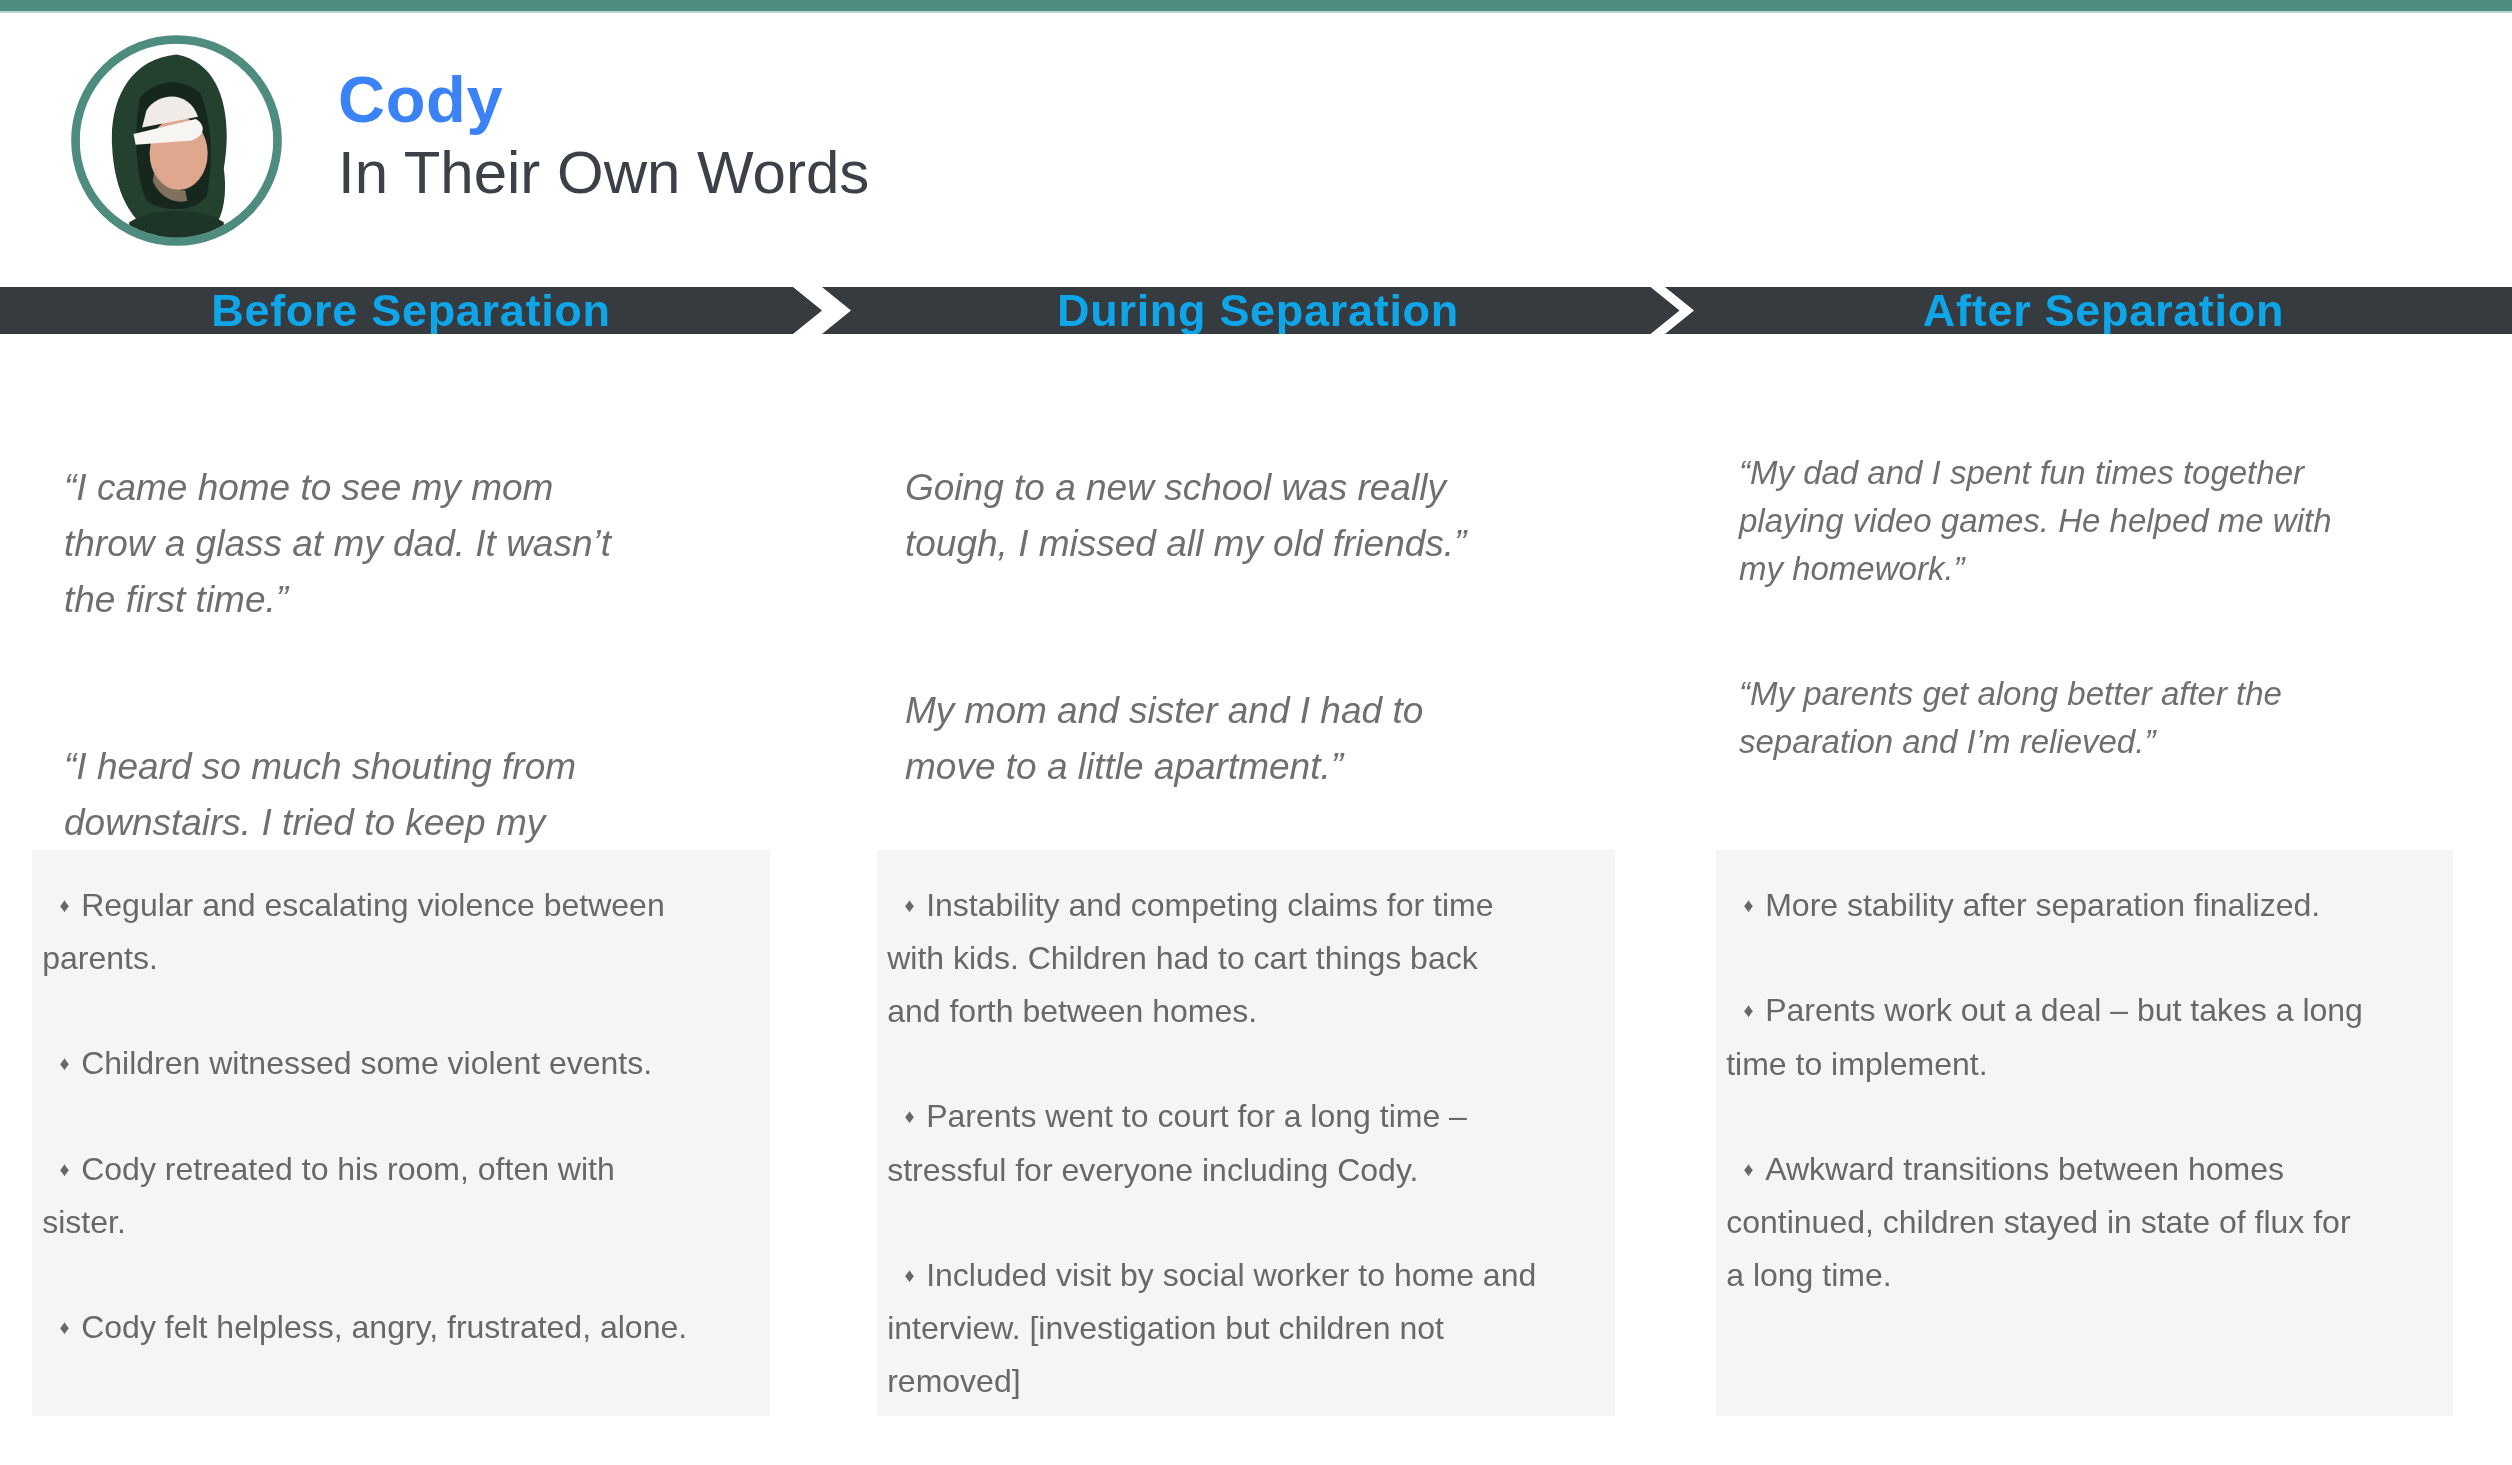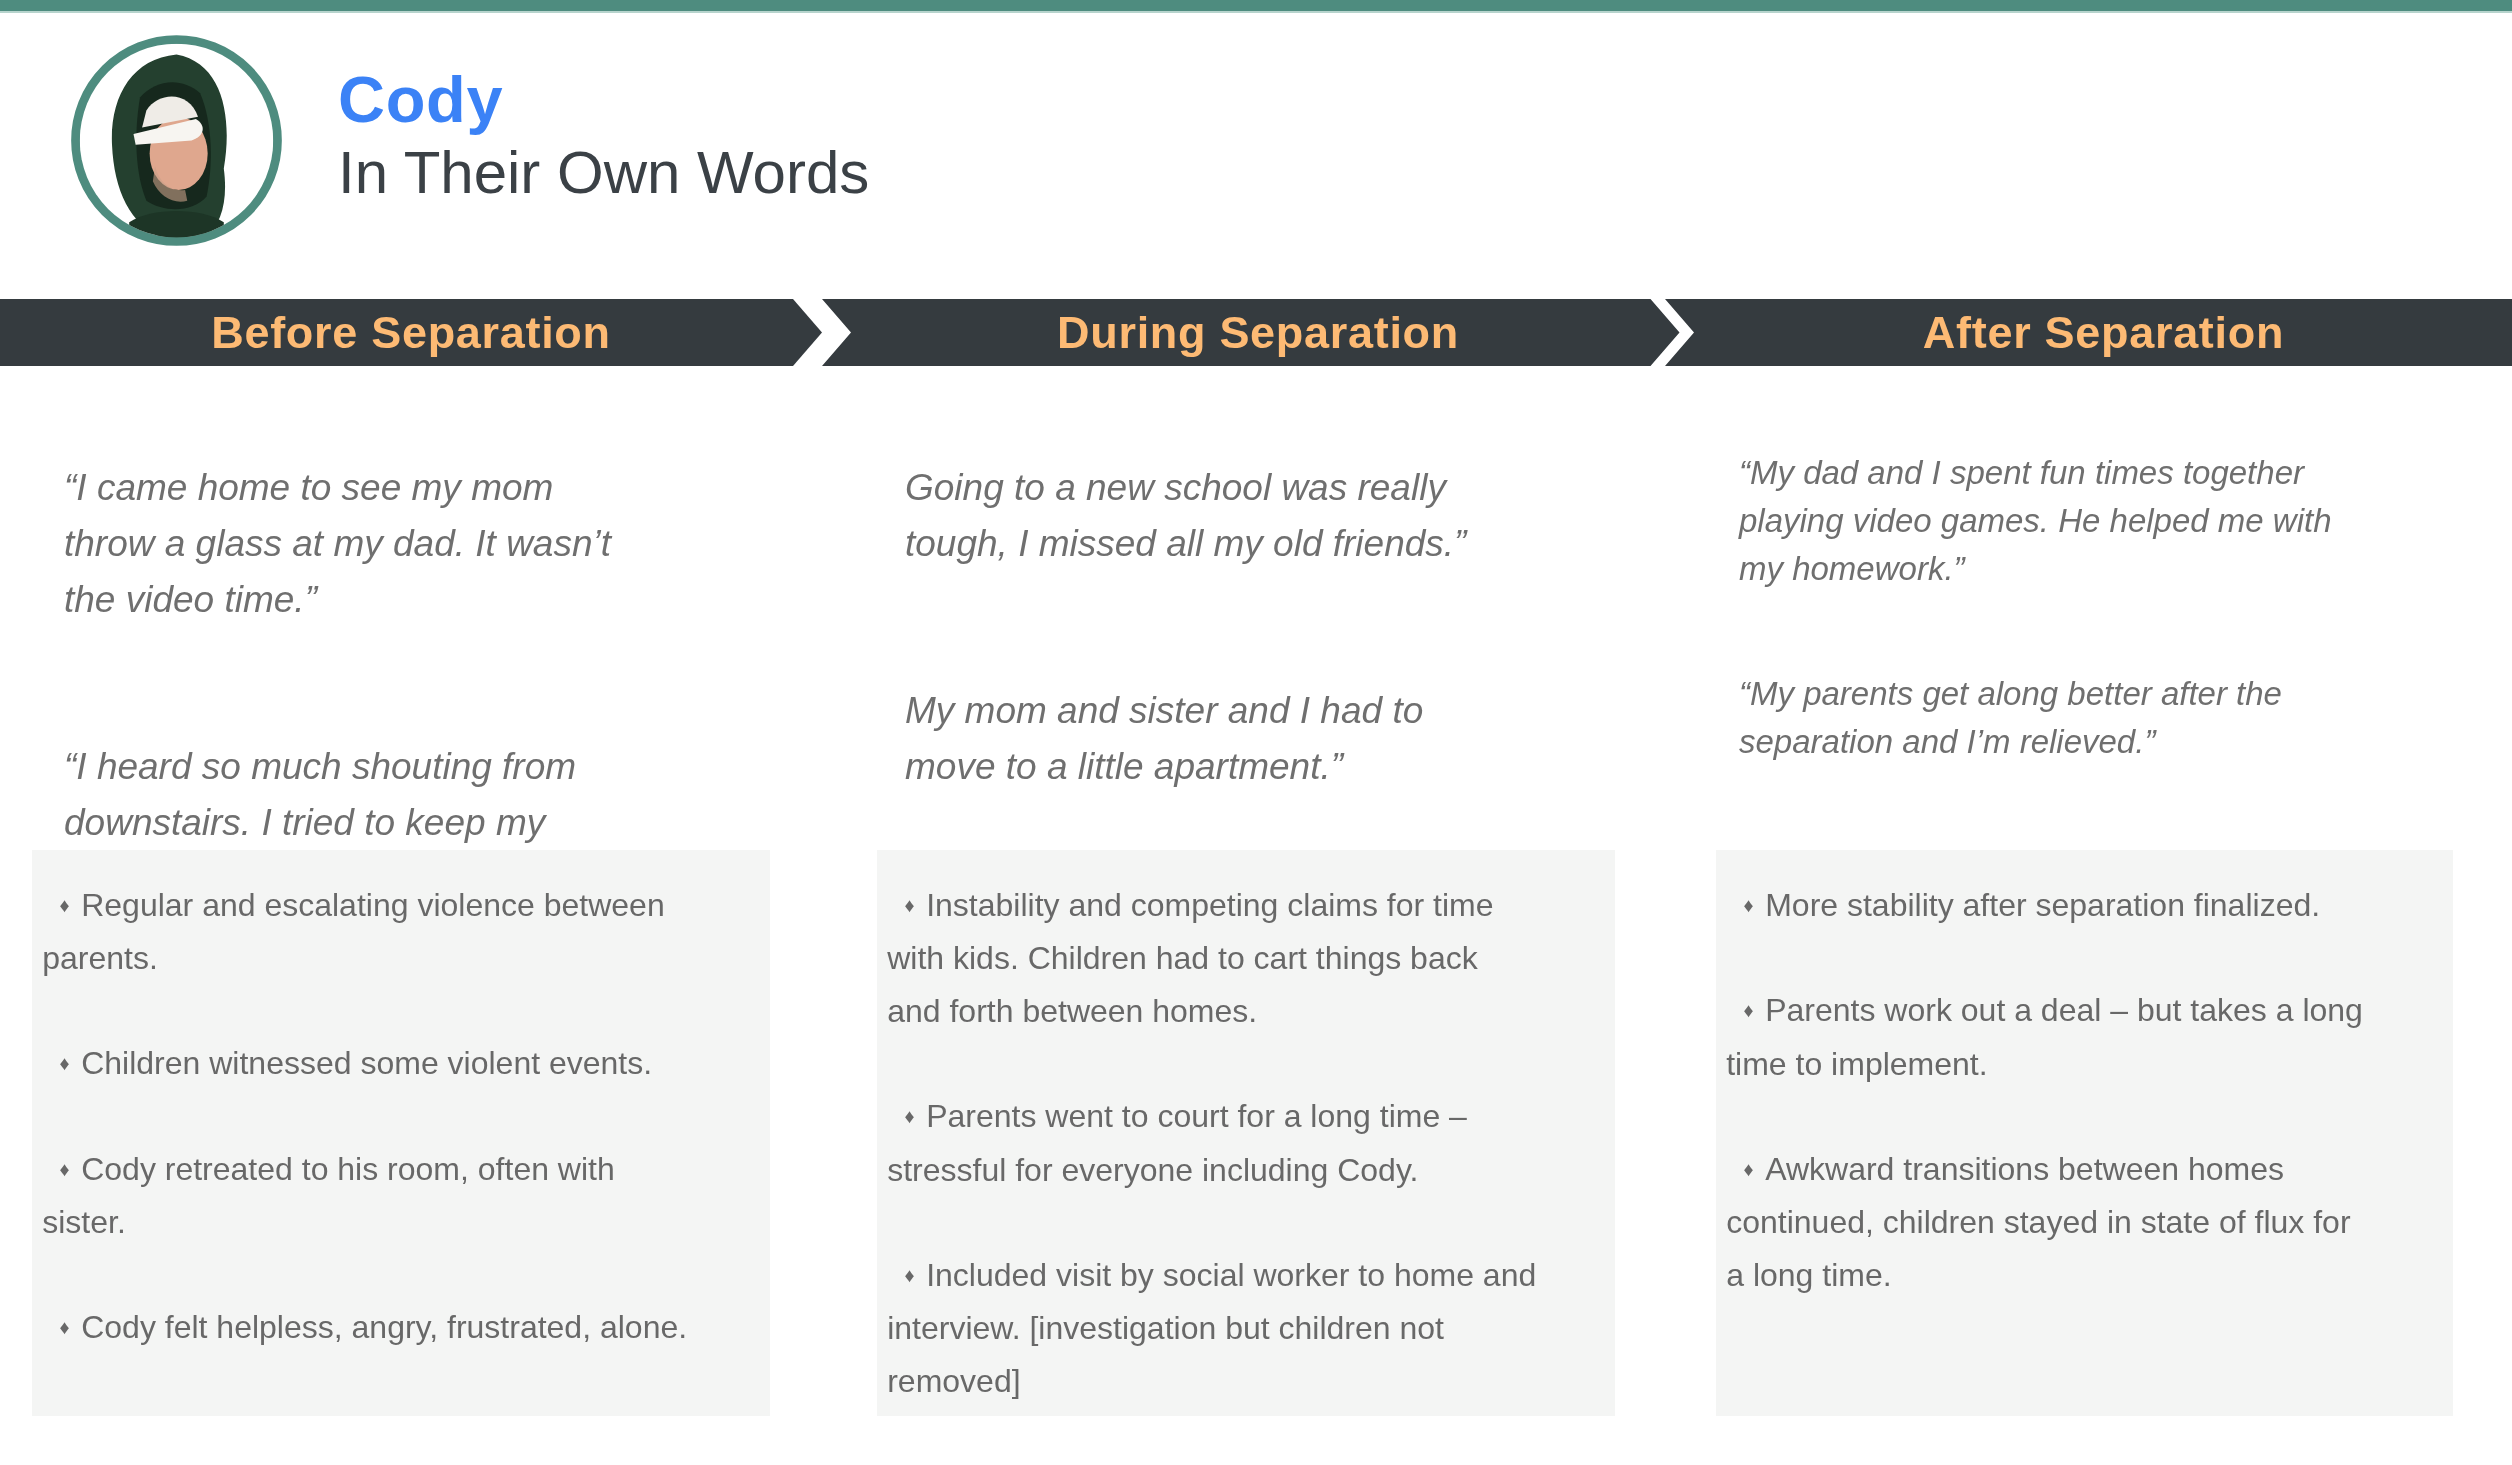--- a/index.html
+++ b/index.html
@@ -25,23 +25,23 @@
   .title{
     margin:0;font-size:65px;font-weight:bold;color:#3b82f6;line-height:1.1;
     letter-spacing:0.7px;
   }
   .subtitle{
     margin:4.4px 0 0 0;font-size:60px;font-weight:400;color:#3b4146;line-height:1.1;
   }
   
   .stagebar{position:absolute;left:0;top:283px;width:2512px;height:67px;}
   .seg{
-    position:absolute;top:16px;height:67px;background:#353b3f;
+    position:absolute;top:4px;height:47px;background:#353b3f;
     display:flex;align-items:center;justify-content:center;
-    color:#fdba74;font-size:45px;font-weight:bold;letter-spacing:0.7px;
+    color:#0ea5e9;font-size:45px;font-weight:bold;letter-spacing:0.7px;
   }
   .seg1{left:0;width:822px;
     clip-path:polygon(0 0, calc(100% - 29px) 0, 100% 50%, calc(100% - 29px) 100%, 0 100%);}
   .seg2{left:822px;width:843px;
     clip-path:polygon(0 0, calc(100% - 29px) 0, 100% 50%, calc(100% - 29px) 100%, 0 100%, 29px 50%);
     padding-left:14.5px;}
   .seg3{left:1665px;width:848px;
     clip-path:polygon(0 0, 100% 0, 100% 100%, 0 100%, 29px 50%);
     padding-left:14.5px;}
   
@@ -109,21 +109,21 @@
       <span>During Separation</span>
     </div>
     <div class="seg seg3">
       <span>After Separation</span>
     </div>
   </div>
 
   <div class="quotes qcol1">
     <p>“I came home to see my mom
 throw a glass at my dad. It wasn’t
-the video time.”</p>
+the first time.”</p>
     <p>“I heard so much shouting from
 downstairs. I tried to keep my
 sister away from it.”</p>
   </div>
 
   <div class="quotes qcol2">
     <p>Going to a new school was really
 tough, I missed all my old friends.”</p>
     <p>My mom and sister and I had to
 move to a little apartment.”</p>

